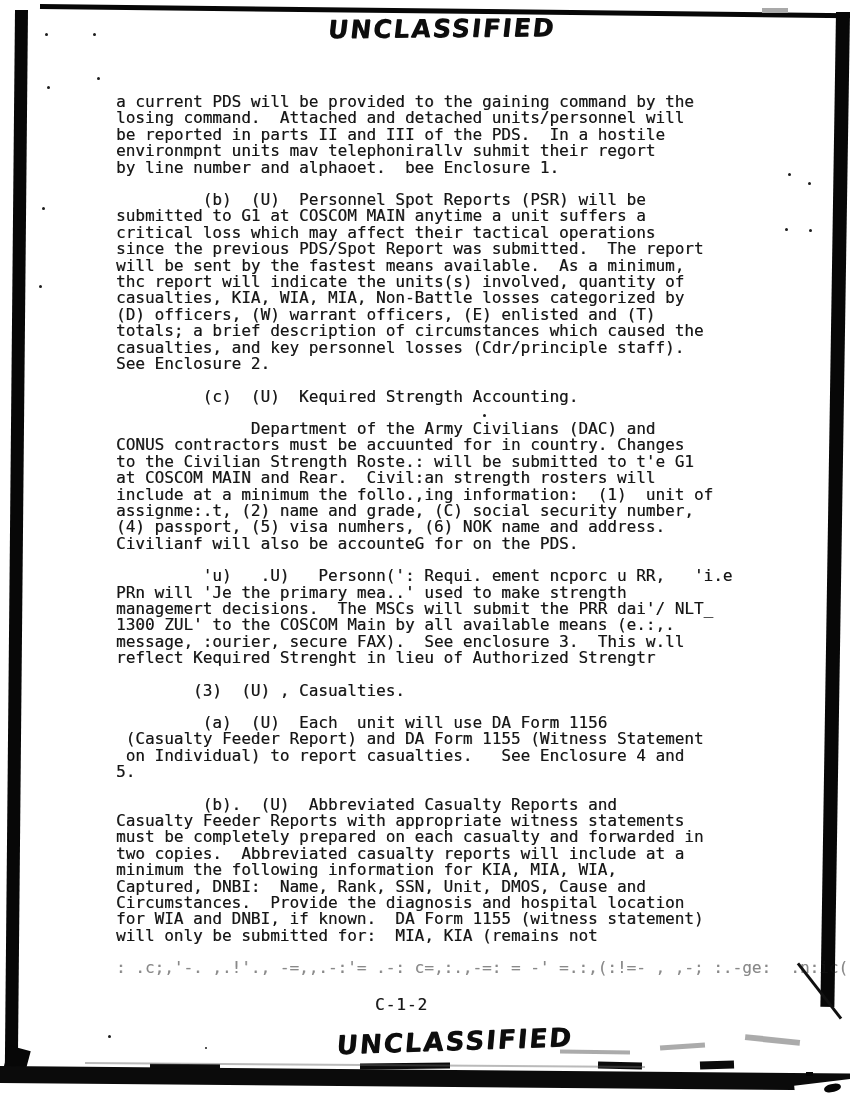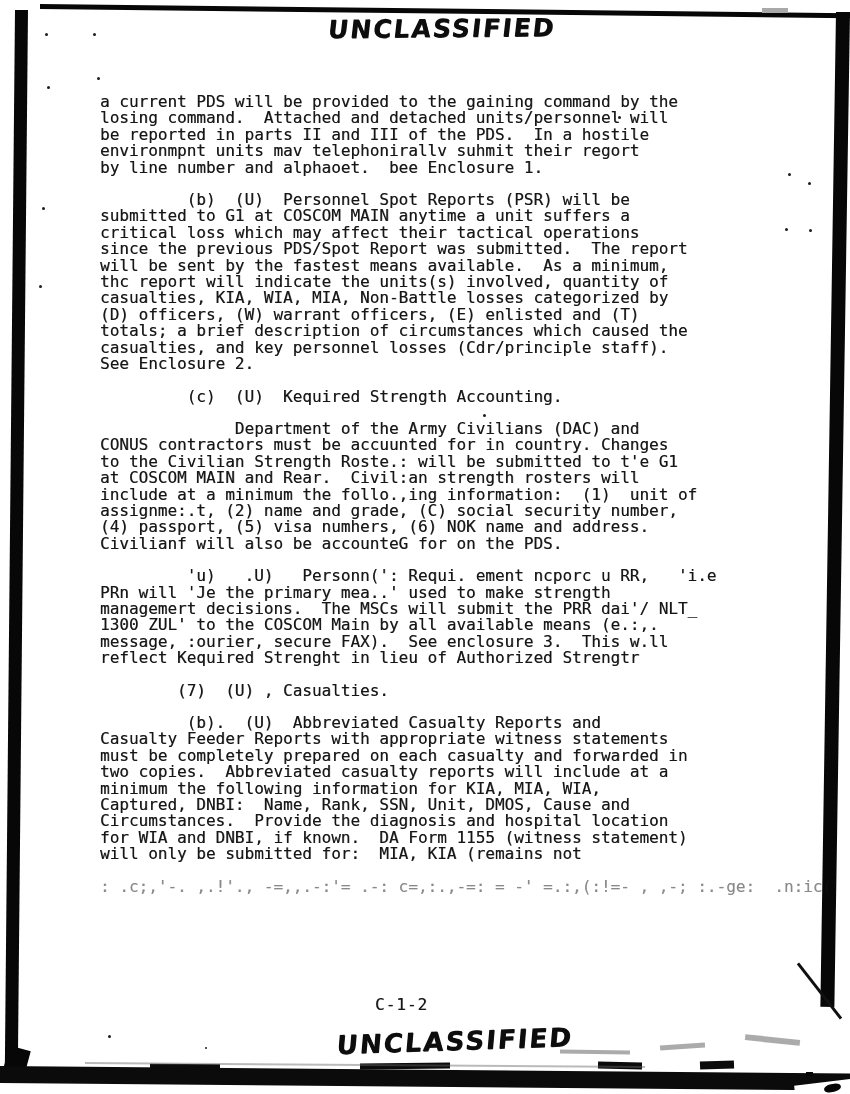--- a/index.html
+++ b/index.html
@@ -34,21 +34,21 @@
   .sm4{left:85px;top:1064px;width:560px;height:2px;opacity:.45;transform:rotate(0.4deg);}
   .speck{position:absolute;width:3px;height:3px;background:#1c1c1c;border-radius:50%;}
   .sp1{left:45px;top:33px;}  .sp2{left:93px;top:33px;}
   .sp3{left:47px;top:86px;}  .sp4{left:97px;top:77px;}
   .sp5{left:42px;top:207px;} .sp6{left:39px;top:285px;}
   .sp7{left:618px;top:116px;}.sp8{left:788px;top:173px;}
   .sp9{left:808px;top:182px;}.sp10{left:785px;top:228px;}
   .sp11{left:809px;top:229px;}.sp12{left:483px;top:414px;}
   .sp13{left:108px;top:1035px;}.sp14{left:205px;top:1047px;width:2px;height:2px;}
   
-  .text-block{position:absolute;left:100px;top:94px;}
+  .text-block{position:absolute;left:116px;top:94px;}
   pre.para{
     margin:0 0 16px 0;
     font-family:inherit;
     font-size:16px;
     line-height:16.4px;
     color:#161616;
     letter-spacing:0;
     text-shadow:0.4px 0 0 rgba(20,20,20,.55);
     white-space:pre;
   }
@@ -139,21 +139,25 @@
 include at a minimum the follo.,ing information:  (1)  unit of
 assignme:.t, (2) name and grade, (C) social security number,
 (4) passport, (5) visa numhers, (6) NOK name and address.
 Civilianf will also be accounteG for on the PDS.</pre>
     <pre class="para">         'u)   .U)   Personn(': Requi. ement ncporc u RR,   'i.e
 PRn will 'Je the primary mea..' used to make strength
 managemert decisions.  The MSCs will submit the PRR dai'/ NLT_
 1300 ZUL' to the COSCOM Main by all available means (e.:,.
 message, :ourier, secure FAX).  See enclosure 3.  This w.ll
 reflect Kequired Strenght in lieu of Authorized Strengtr</pre>
-    <pre class="para">        (7)  (U) , Casualties.</pre>
+    <pre class="para">        (3)  (U) , Casualties.</pre>
+    <pre class="para p-aform">         (a)  (U)  Each  unit will use DA Form 1156
+ (Casualty Feeder Report) and DA Form 1155 (Witness Statement
+ on Individual) to report casualties.   See Enclosure 4 and
+5.</pre>
     <pre class="para p-babbrev">         (b).  (U)  Abbreviated Casualty Reports and
 Casualty Feeder Reports with appropriate witness statements
 must be completely prepared on each casualty and forwarded in
 two copies.  Abbreviated casualty reports will include at a
 minimum the following information for KIA, MIA, WIA,
 Captured, DNBI:  Name, Rank, SSN, Unit, DMOS, Cause and
 Circumstances.  Provide the diagnosis and hospital location
 for WIA and DNBI, if known.  DA Form 1155 (witness statement)
 will only be submitted for:  MIA, KIA (remains not</pre>
     <pre class="para p-garbled">: .c;,'-. ,.!'., -=,,.-:'= .-: c=,:.,-=: = -' =.:,(:!=- , ,-; :.-ge:  .n:ic(</pre>

